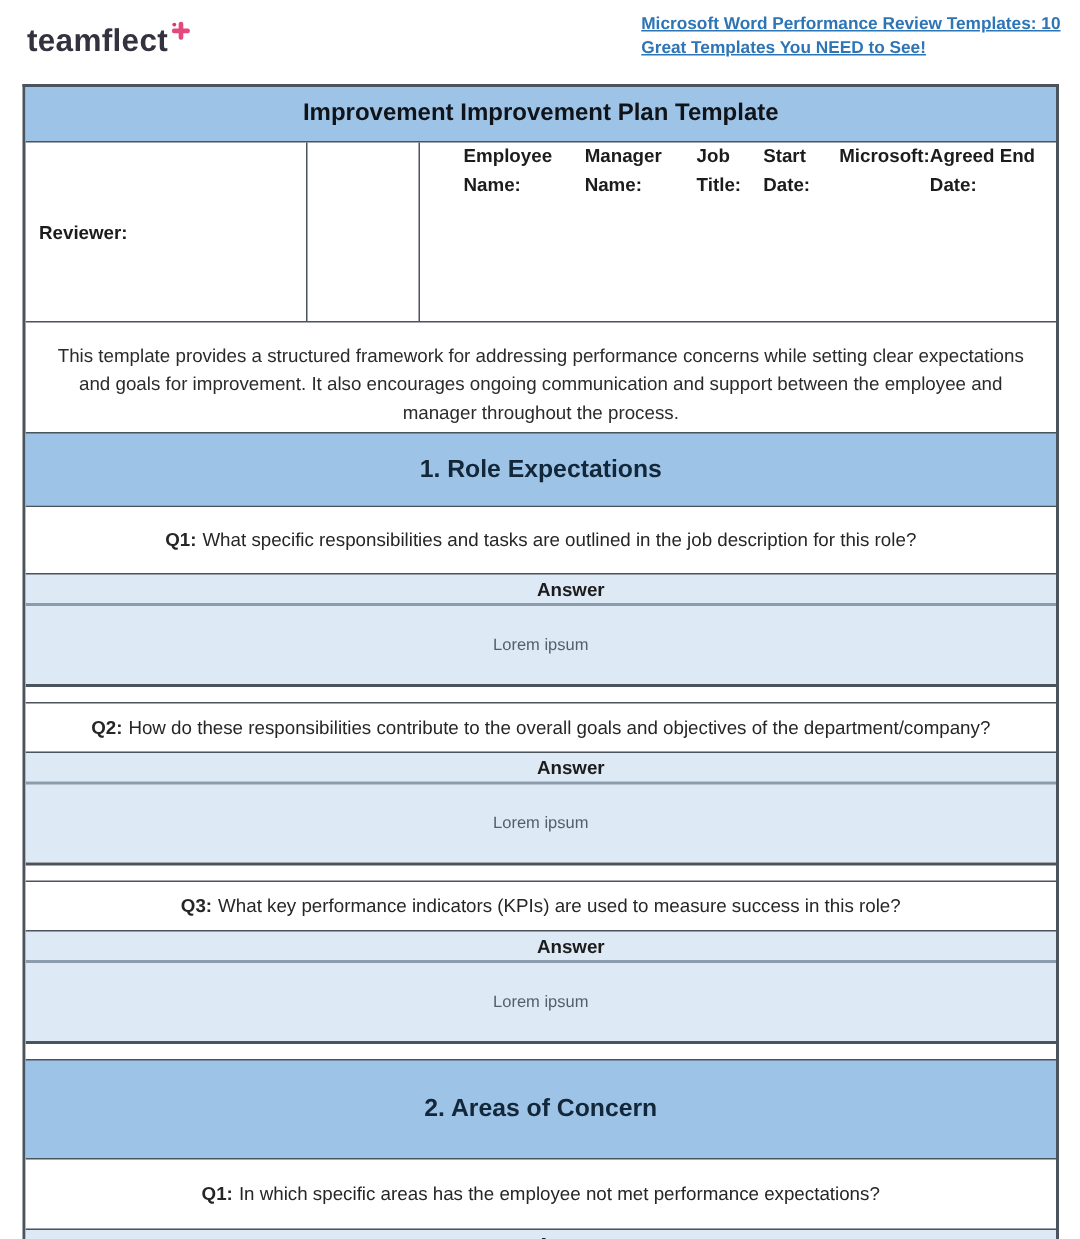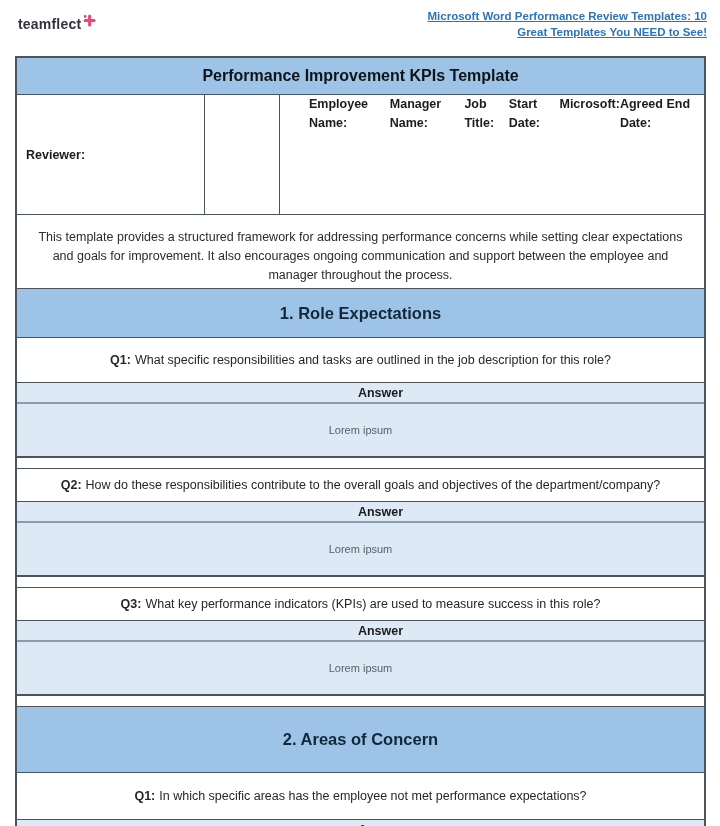--- a/index.html
+++ b/index.html
@@ -5,23 +5,23 @@
   * { margin:0; padding:0; box-sizing:border-box; }
   html,body { width:720px; height:826px; background:#ffffff; overflow:hidden;
               font-family:"Liberation Sans", sans-serif; }
 
   .page { position:relative; width:720px; height:826px; background:#fff; overflow:hidden; }
 
   
   .top-header { height:56px; display:flex; justify-content:space-between;
                 align-items:flex-start; padding:8px 13px 0 18px; }
   .logo { display:flex; align-items:flex-start; margin-top:8px; }
-  .logo-text { font-size:14px; font-weight:bold; color:#33323e; letter-spacing:.2px; }
+  .logo-text { font-size:21px; font-weight:bold; color:#33323e; letter-spacing:.2px; }
   .logo-spark { margin:-3px 0 0 1px; }
-  .header-link { display:block; text-align:right; font-size:11.5px; font-weight:bold;
+  .header-link { display:block; font-size:11.5px; font-weight:bold;
                  color:#2e75b6; text-decoration:underline; line-height:16px; cursor:pointer; }
 
   
   .doc-table { position:absolute; left:15px; top:56px; width:691px; height:770px;
                border:2px solid #4b535c; border-bottom:none; overflow:hidden; background:#fff; }
   .row { width:100%; }
 
   .title-row { height:36px; background:#9dc3e6; display:flex; align-items:center;
                justify-content:center; font-size:16px; font-weight:bold; color:#101418; }
 
@@ -71,21 +71,21 @@
       </svg>
     </div>
     <a class="header-link">
       <span>Microsoft Word Performance Review Templates: 10</span><br>
       <span>Great Templates You NEED to See!</span>
     </a>
   </div>
 
   <div class="doc-table">
 
-    <div class="row title-row">Performance Improvement KPIs Template</div>
+    <div class="row title-row">Improvement Improvement Plan Template</div>
 
     <div class="row info-row">
       <div class="cell reviewer-cell">
         <span>Reviewer:</span>
       </div>
       <div class="cell empty-cell"></div>
       <div class="cell fields-cell">
         <div>Employee Name:</div>
         <div>Manager Name:</div>
         <div>Job Title:</div>

